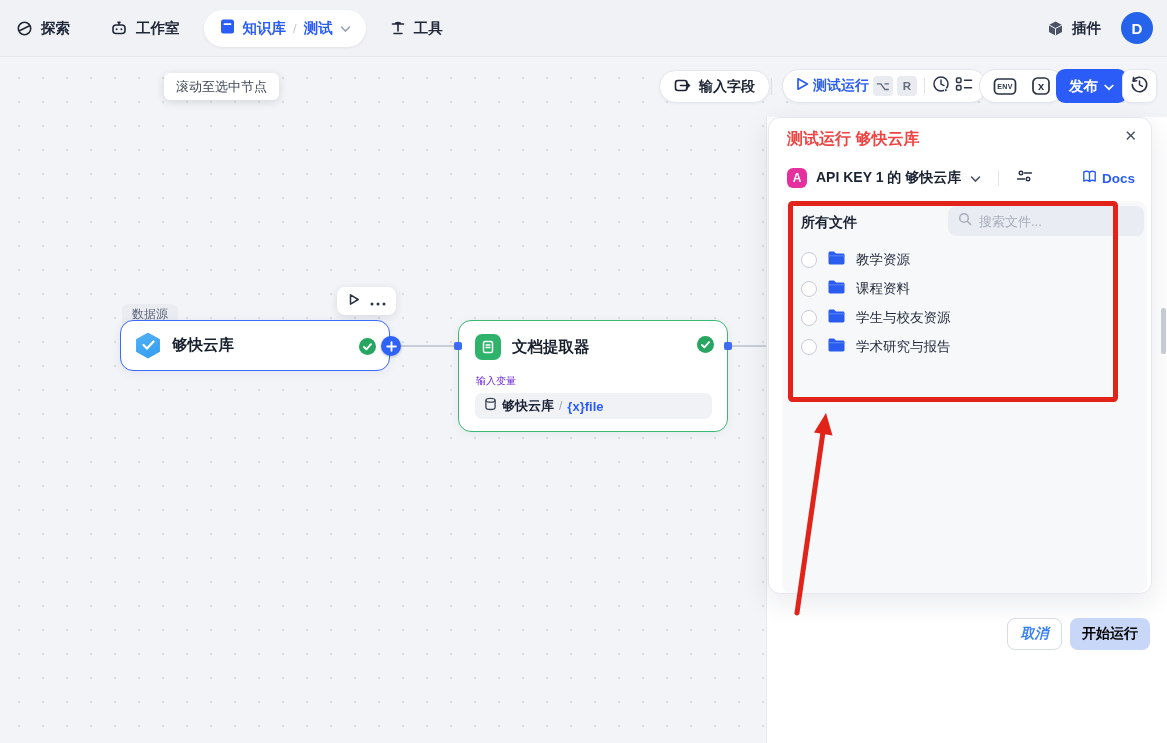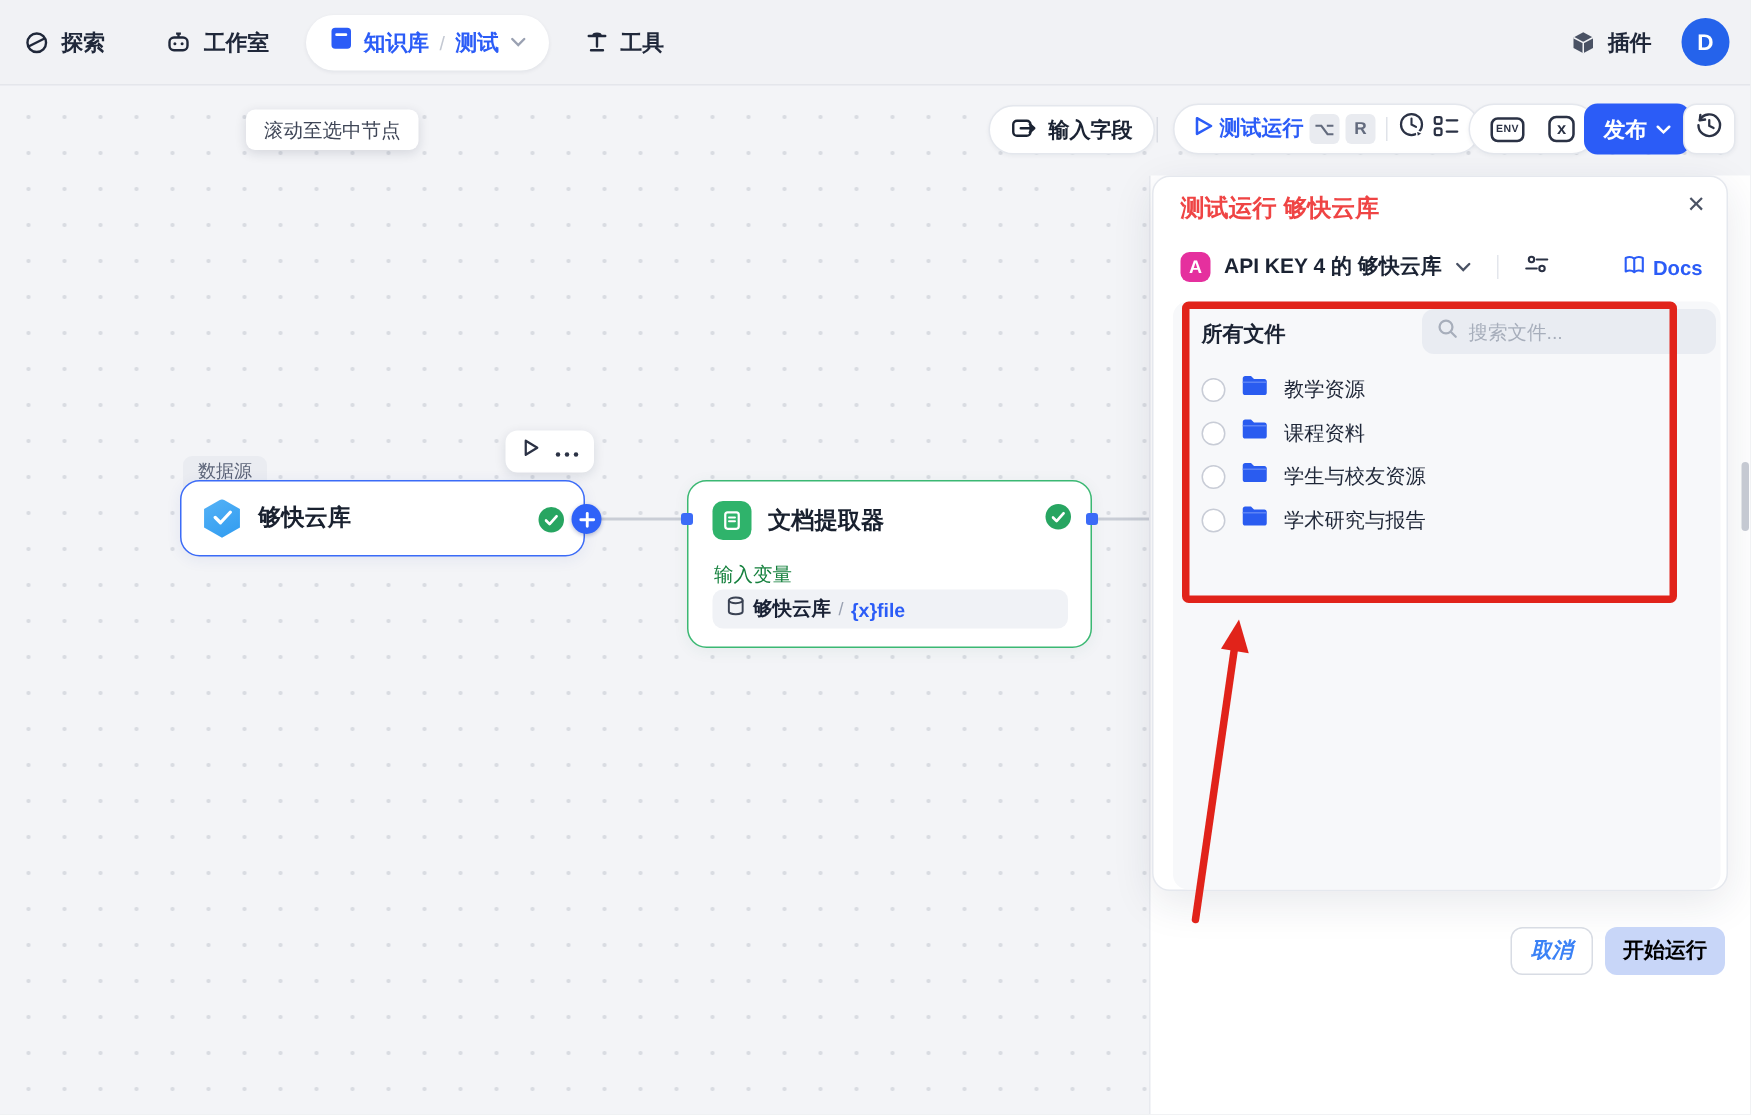--- a/index.html
+++ b/index.html
@@ -29,21 +29,21 @@
   .doc-chip { width:26px; height:26px; border-radius:7px; background:#2fb36b; display:flex; align-items:center; justify-content:center; }
   .check { width:17px; height:17px; border-radius:50%; background:#27a561; display:flex; align-items:center; justify-content:center; }
   .check-n1 { position:absolute; right:13px; top:17px; }
   .check-n2 { position:absolute; right:13px; top:15px; }
   .plus-dot { position:absolute; left:381px; top:279px; width:20px; height:20px; border-radius:50%; background:#2f62f8; display:flex; align-items:center; justify-content:center; box-shadow:0 1px 3px rgba(20,40,120,.3); z-index:3; }
   .edge { position:absolute; height:2px; background:#c9cdd6; top:288px; }
   .edge1 { left:390px; width:68px; }
   .edge2 { left:728px; width:38px; }
   .port { position:absolute; width:8px; height:8px; border-radius:2px; background:#3b6bf7; top:285px; z-index:2; }
   .n2-header { display:flex; align-items:center; gap:11px; padding:13px 16px 0; }
-  .n2-label { position:absolute; left:17px; top:53px; font-size:13px; color:#15803d; }
+  .n2-label { position:absolute; left:17px; top:53px; font-size:10px; color:#6d28d9; }
   .n2-pill { position:absolute; left:16px; right:15px; top:72px; height:26px; background:#f0f2f6; border-radius:7px; display:flex; align-items:center; gap:5px; padding:0 9px; }
   .pill-name { font-size:13px; font-weight:700; color:#1a2235; }
   .pill-sep { font-size:12px; color:#9aa2b2; }
   .pill-var { font-size:13px; font-weight:600; color:#2b5cf7; }
 
   
   .tb { position:absolute; display:flex; align-items:center; background:#fff; border:1px solid #e4e7ed; box-shadow:0 1px 3px rgba(20,30,60,.05); z-index:10; }
   .tb-input { left:659px; top:70px; height:33px; border-radius:17px; padding:0 14px; gap:8px; font-size:14px; font-weight:600; color:#1b2333; }
   .tb-div1 { position:absolute; left:771px; top:78px; width:1px; height:17px; background:#d9dce3; z-index:10; }
   .tb-run { left:782px; top:69px; height:34px; border-radius:17px; padding:0 13px; gap:4px; }
@@ -269,21 +269,21 @@
   </div>
 
   <div class="backdrop"></div>
 
   <div class="panel">
     <div class="panel-title">测试运行 够快云库</div>
     <div class="panel-close">✕</div>
 
     <div class="api-row">
       <span class="api-badge">A</span>
-      <span class="api-name">API KEY 4 的 够快云库</span>
+      <span class="api-name">API KEY 1 的 够快云库</span>
       <span><svg width="11" height="8" viewBox="0 0 11 8">
             <path d="M1.5 2 L5.5 6 L9.5 2" fill="none" stroke="#4a5264" stroke-width="1.6" stroke-linecap="round"></path>
           </svg></span>
       <span class="v-div"></span>
       <span><svg width="17" height="14" viewBox="0 0 17 14">
             <circle cx="5" cy="4" r="1.8" fill="none" stroke="#2b3245" stroke-width="1.4"></circle>
             <path d="M8.5 4 h7" stroke="#2b3245" stroke-width="1.4" stroke-linecap="round"></path>
             <circle cx="12" cy="10" r="1.8" fill="none" stroke="#2b3245" stroke-width="1.4"></circle>
             <path d="M1.5 10 h7" stroke="#2b3245" stroke-width="1.4" stroke-linecap="round"></path>
           </svg></span>

